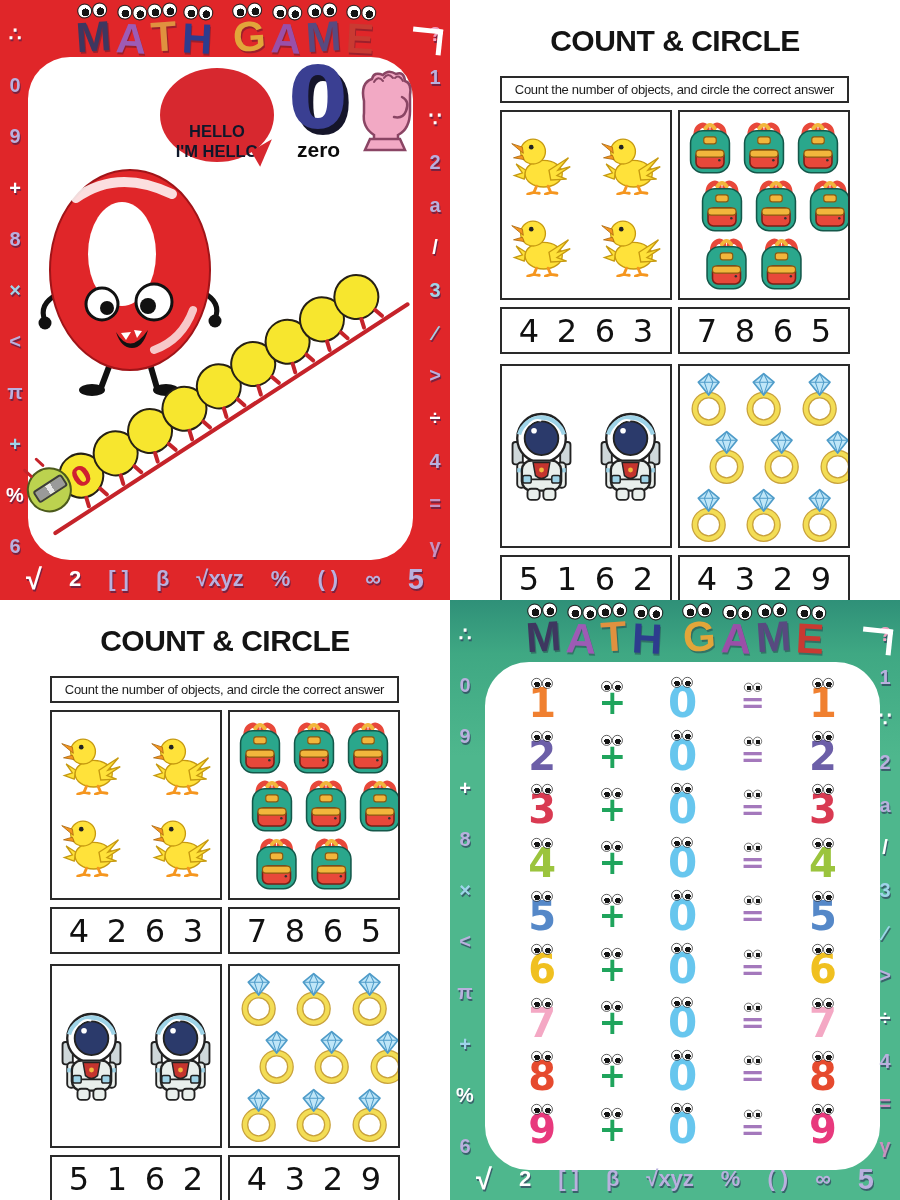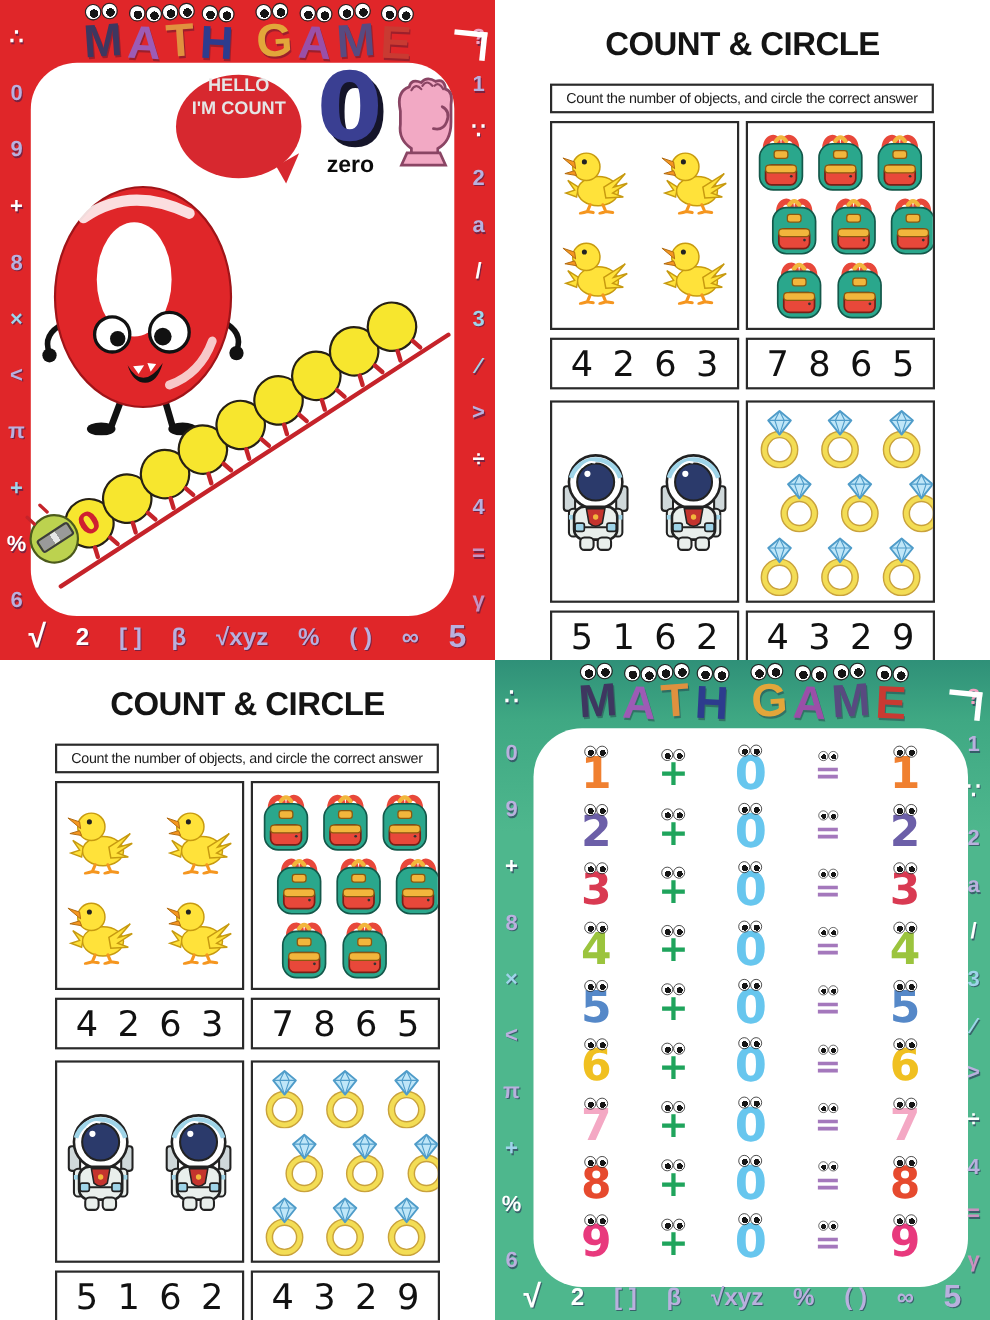--- a/index.html
+++ b/index.html
@@ -26,21 +26,21 @@
   .bcol{position:absolute;top:24px;bottom:44px;width:28px;display:flex;flex-direction:column;justify-content:space-between;align-items:center;z-index:2;}
   .bcol.left{left:1px;}.bcol.right{right:1px;}
   .bsym{font-weight:700;font-size:20px;line-height:1;text-shadow:1px 1.5px 0 rgba(40,30,80,.55);}
   .brow{position:absolute;left:26px;right:26px;bottom:6px;height:30px;display:flex;justify-content:space-between;align-items:center;z-index:2;}
   .brow .bsym{font-size:22px;}
   .brow .bsym:first-child,.brow .bsym:last-child{font-size:29px;}
   .corner-mark{position:absolute;top:28px;right:8px;width:30px;height:26px;border-top:5px solid #fff;border-right:5px solid #fff;transform:rotate(6deg);z-index:2;}
 
   
   .bubble{position:absolute;left:160px;top:68px;width:114px;height:94px;background:var(--bubble_red,#d7282f);border-radius:50%;
-    color:#e5e5e5;display:flex;flex-direction:column;align-items:center;justify-content:flex-start;font-weight:900;font-size:16.5px;line-height:1.25;z-index:2;}
+    color:#0f172a;display:flex;flex-direction:column;align-items:center;justify-content:flex-end;font-weight:900;font-size:16.5px;line-height:1.25;z-index:2;}
   .bubble::after{content:"";position:absolute;right:-4px;bottom:0;width:0;height:0;border-left:24px solid var(--bubble_red,#d7282f);border-bottom:18px solid transparent;transform:rotate(-30deg);}
   .blue-zero{position:absolute;left:288px;top:48px;font-family:"DejaVu Sans",sans-serif;font-size:86px;font-weight:900;color:var(--numeral_navy,#3a3f92);text-shadow:5px 6px 0 #15152a;z-index:2;}
   .zero-label{position:absolute;left:297px;top:138px;font-size:21px;font-weight:800;color:#0c0c0c;z-index:2;}
   .fist-svg{position:absolute;left:352px;top:66px;z-index:2;}
   .bigzero-svg{position:absolute;left:30px;top:152px;z-index:2;}
 
   .caterpillar{position:absolute;left:46px;top:468px;width:416px;height:58px;display:flex;align-items:flex-end;transform-origin:0 58px;transform:rotate(-33deg);z-index:2;}
   .seg{position:relative;flex:none;width:46px;height:46px;margin-left:-5px;border-radius:50%;background:var(--caterpillar_yellow,#f7e62e);border:2px solid #262015;
     display:flex;align-items:center;justify-content:center;}
   .seg::before,.seg::after{content:"";position:absolute;bottom:-11px;width:3.5px;height:13px;background:var(--leg_red,#c5232a);border-radius:2px;}
@@ -159,21 +159,21 @@
         <span class="mg-letter" style="color: rgb(224, 145, 63);"><span class="eyes"></span><span class="lg">T</span></span>
         <span class="mg-letter" style="color: rgb(45, 60, 142);"><span class="eyes"></span><span class="lg">H</span></span>
         <span class="mg-letter" style="color: rgb(226, 166, 58);"><span class="eyes"></span><span class="lg">G</span></span>
         <span class="mg-letter" style="color: rgb(154, 79, 168);"><span class="eyes"></span><span class="lg">A</span></span>
         <span class="mg-letter" style="color: rgb(88, 74, 128);"><span class="eyes"></span><span class="lg">M</span></span>
         <span class="mg-letter" style="color: rgb(201, 58, 50);"><span class="eyes"></span><span class="lg">E</span></span>
       </div>
 
     <div class="bubble">
       <span>HELLO</span>
-      <span>I'M COUNT</span>
+      <span>I'M HELLO</span>
     </div>
     <div class="blue-zero">0</div>
     <div class="zero-label">zero</div>
 
     <svg class="fist-svg" width="66" height="88" viewBox="0 0 66 86">
       <path class="fill-fist" d="M12 34 Q8 16 20 12 Q22 4 31 8 Q36 2 44 7 Q52 4 53 14 Q60 16 58 28 L58 44 Q58 62 46 68 L46 74 Q34 80 22 74 L22 68 Q10 60 12 46 Z" stroke="#8a4564" stroke-width="2.5"></path>
       <path d="M22 15 q4 -7 9 -1 M32 11 q4 -6 9 0 M43 11 q4 -4 8 3" fill="none" stroke="#8a4564" stroke-width="2" stroke-linecap="round"></path>
       <path d="M50 30 q8 4 4 14 q-3 8 -12 6" fill="none" stroke="#8a4564" stroke-width="2.5" stroke-linecap="round"></path>
       <path class="fill-fist" d="M18 72 h30 l5 11 h-40 Z" stroke="#8a4564" stroke-width="2.5"></path>
     </svg>

